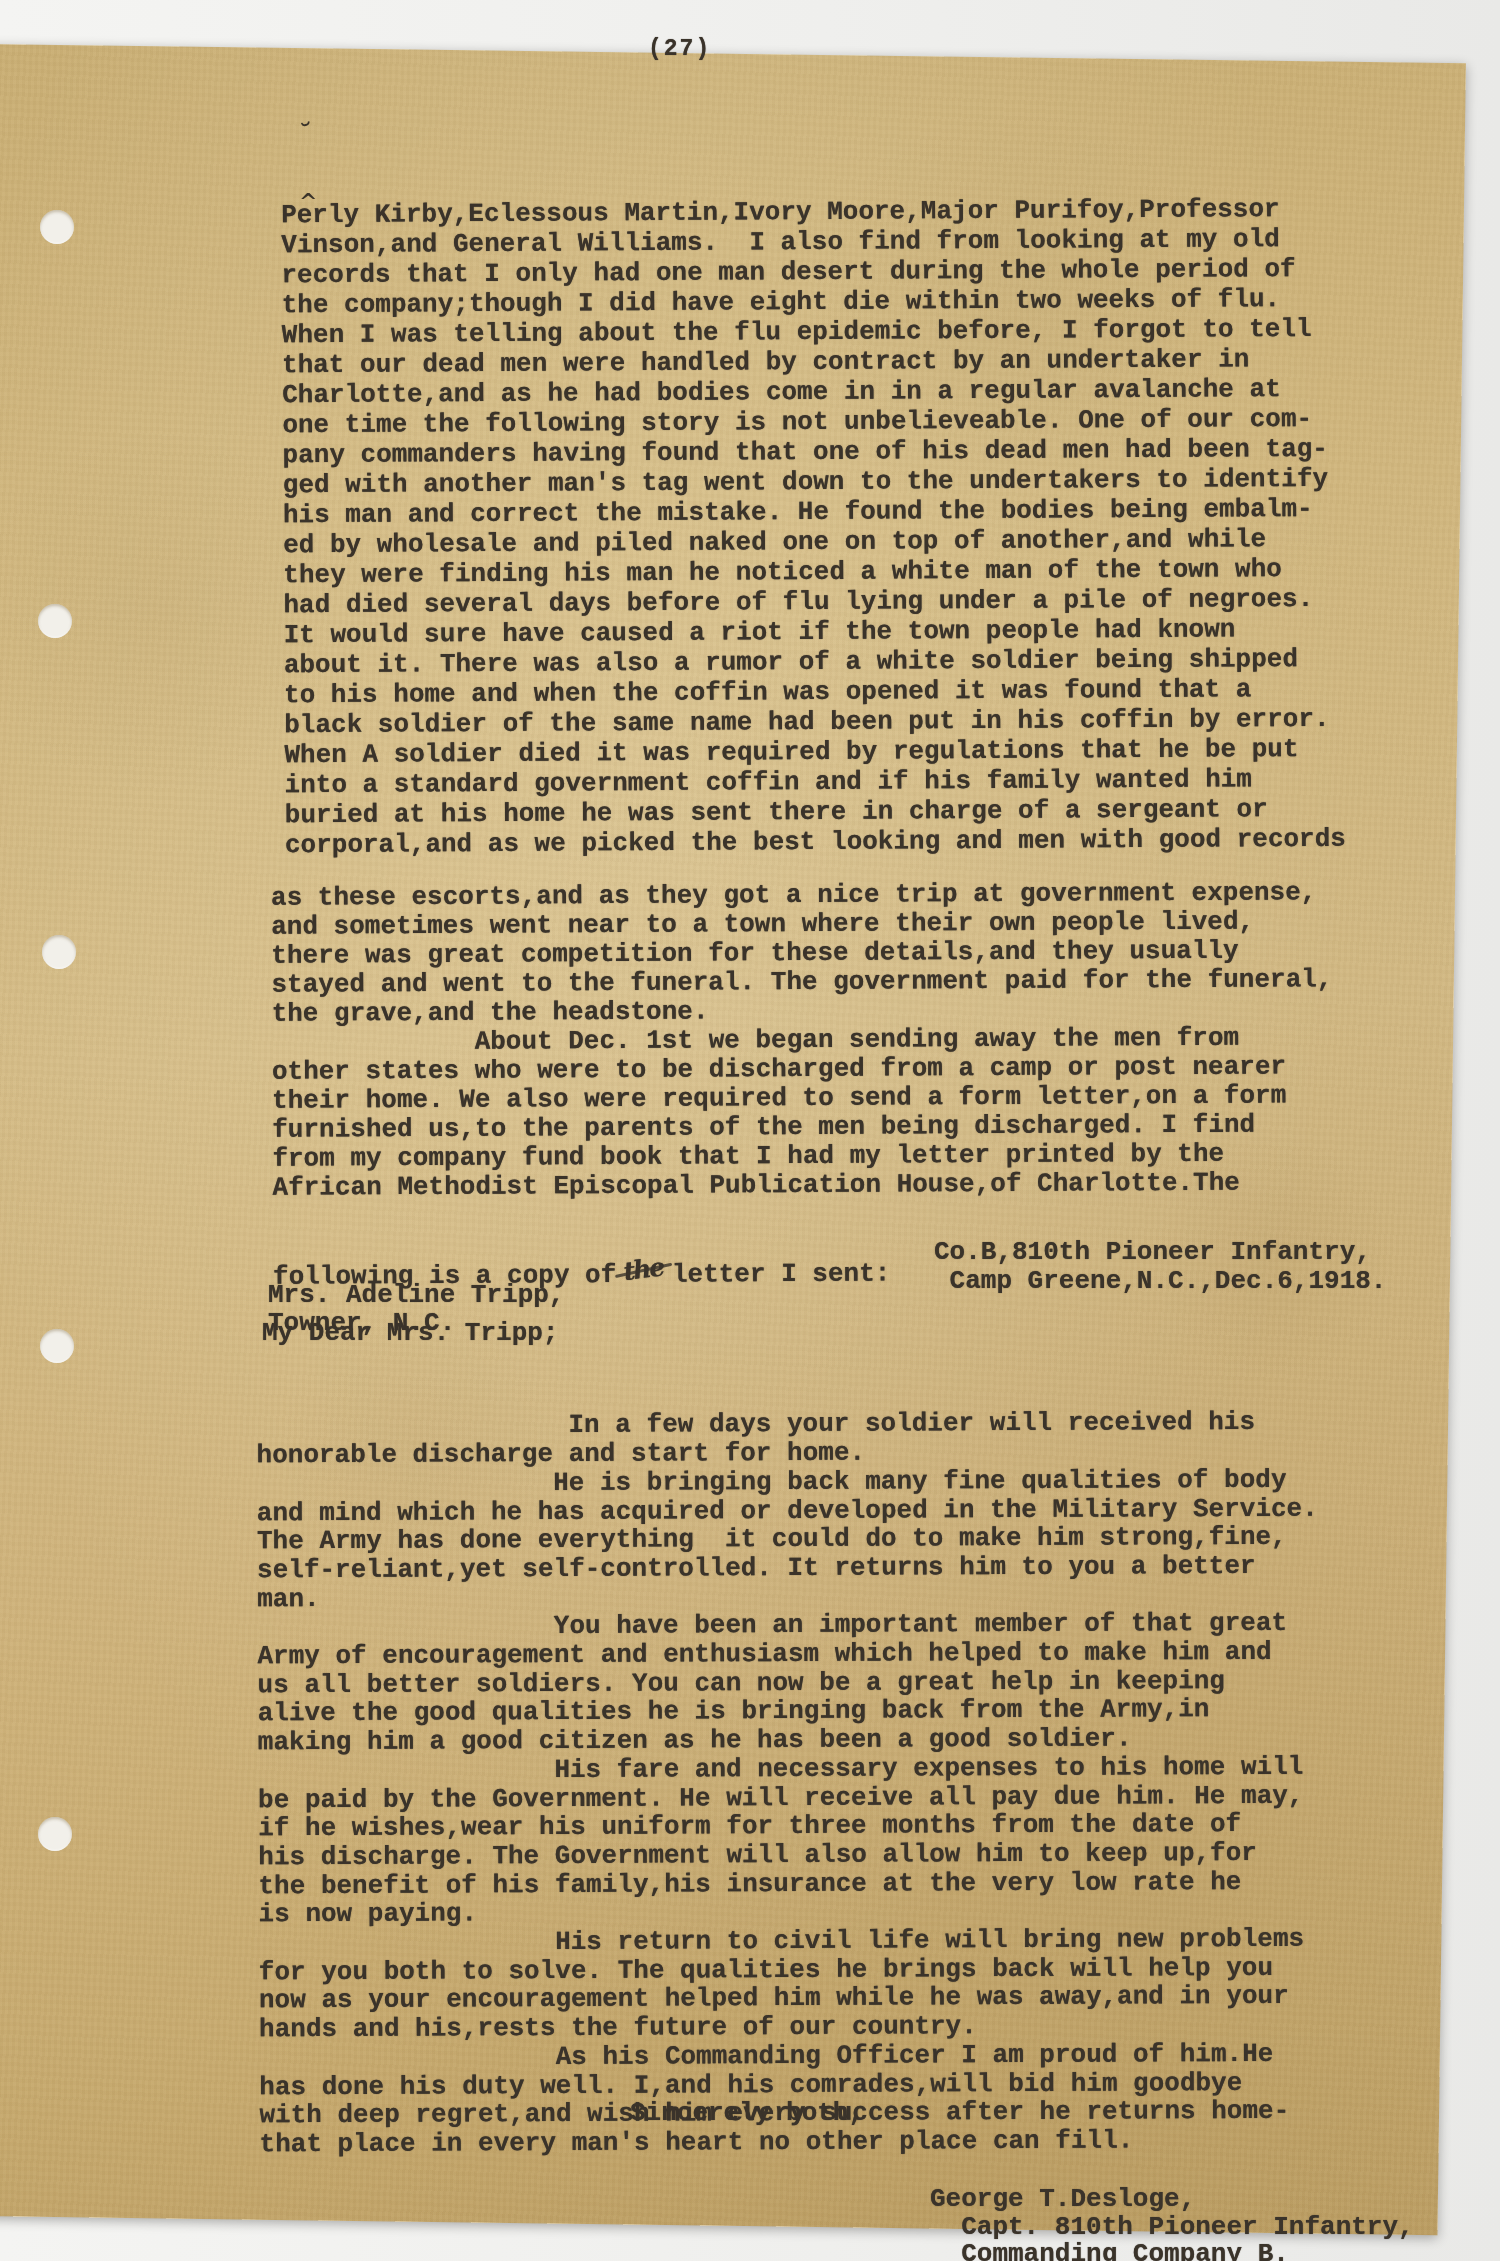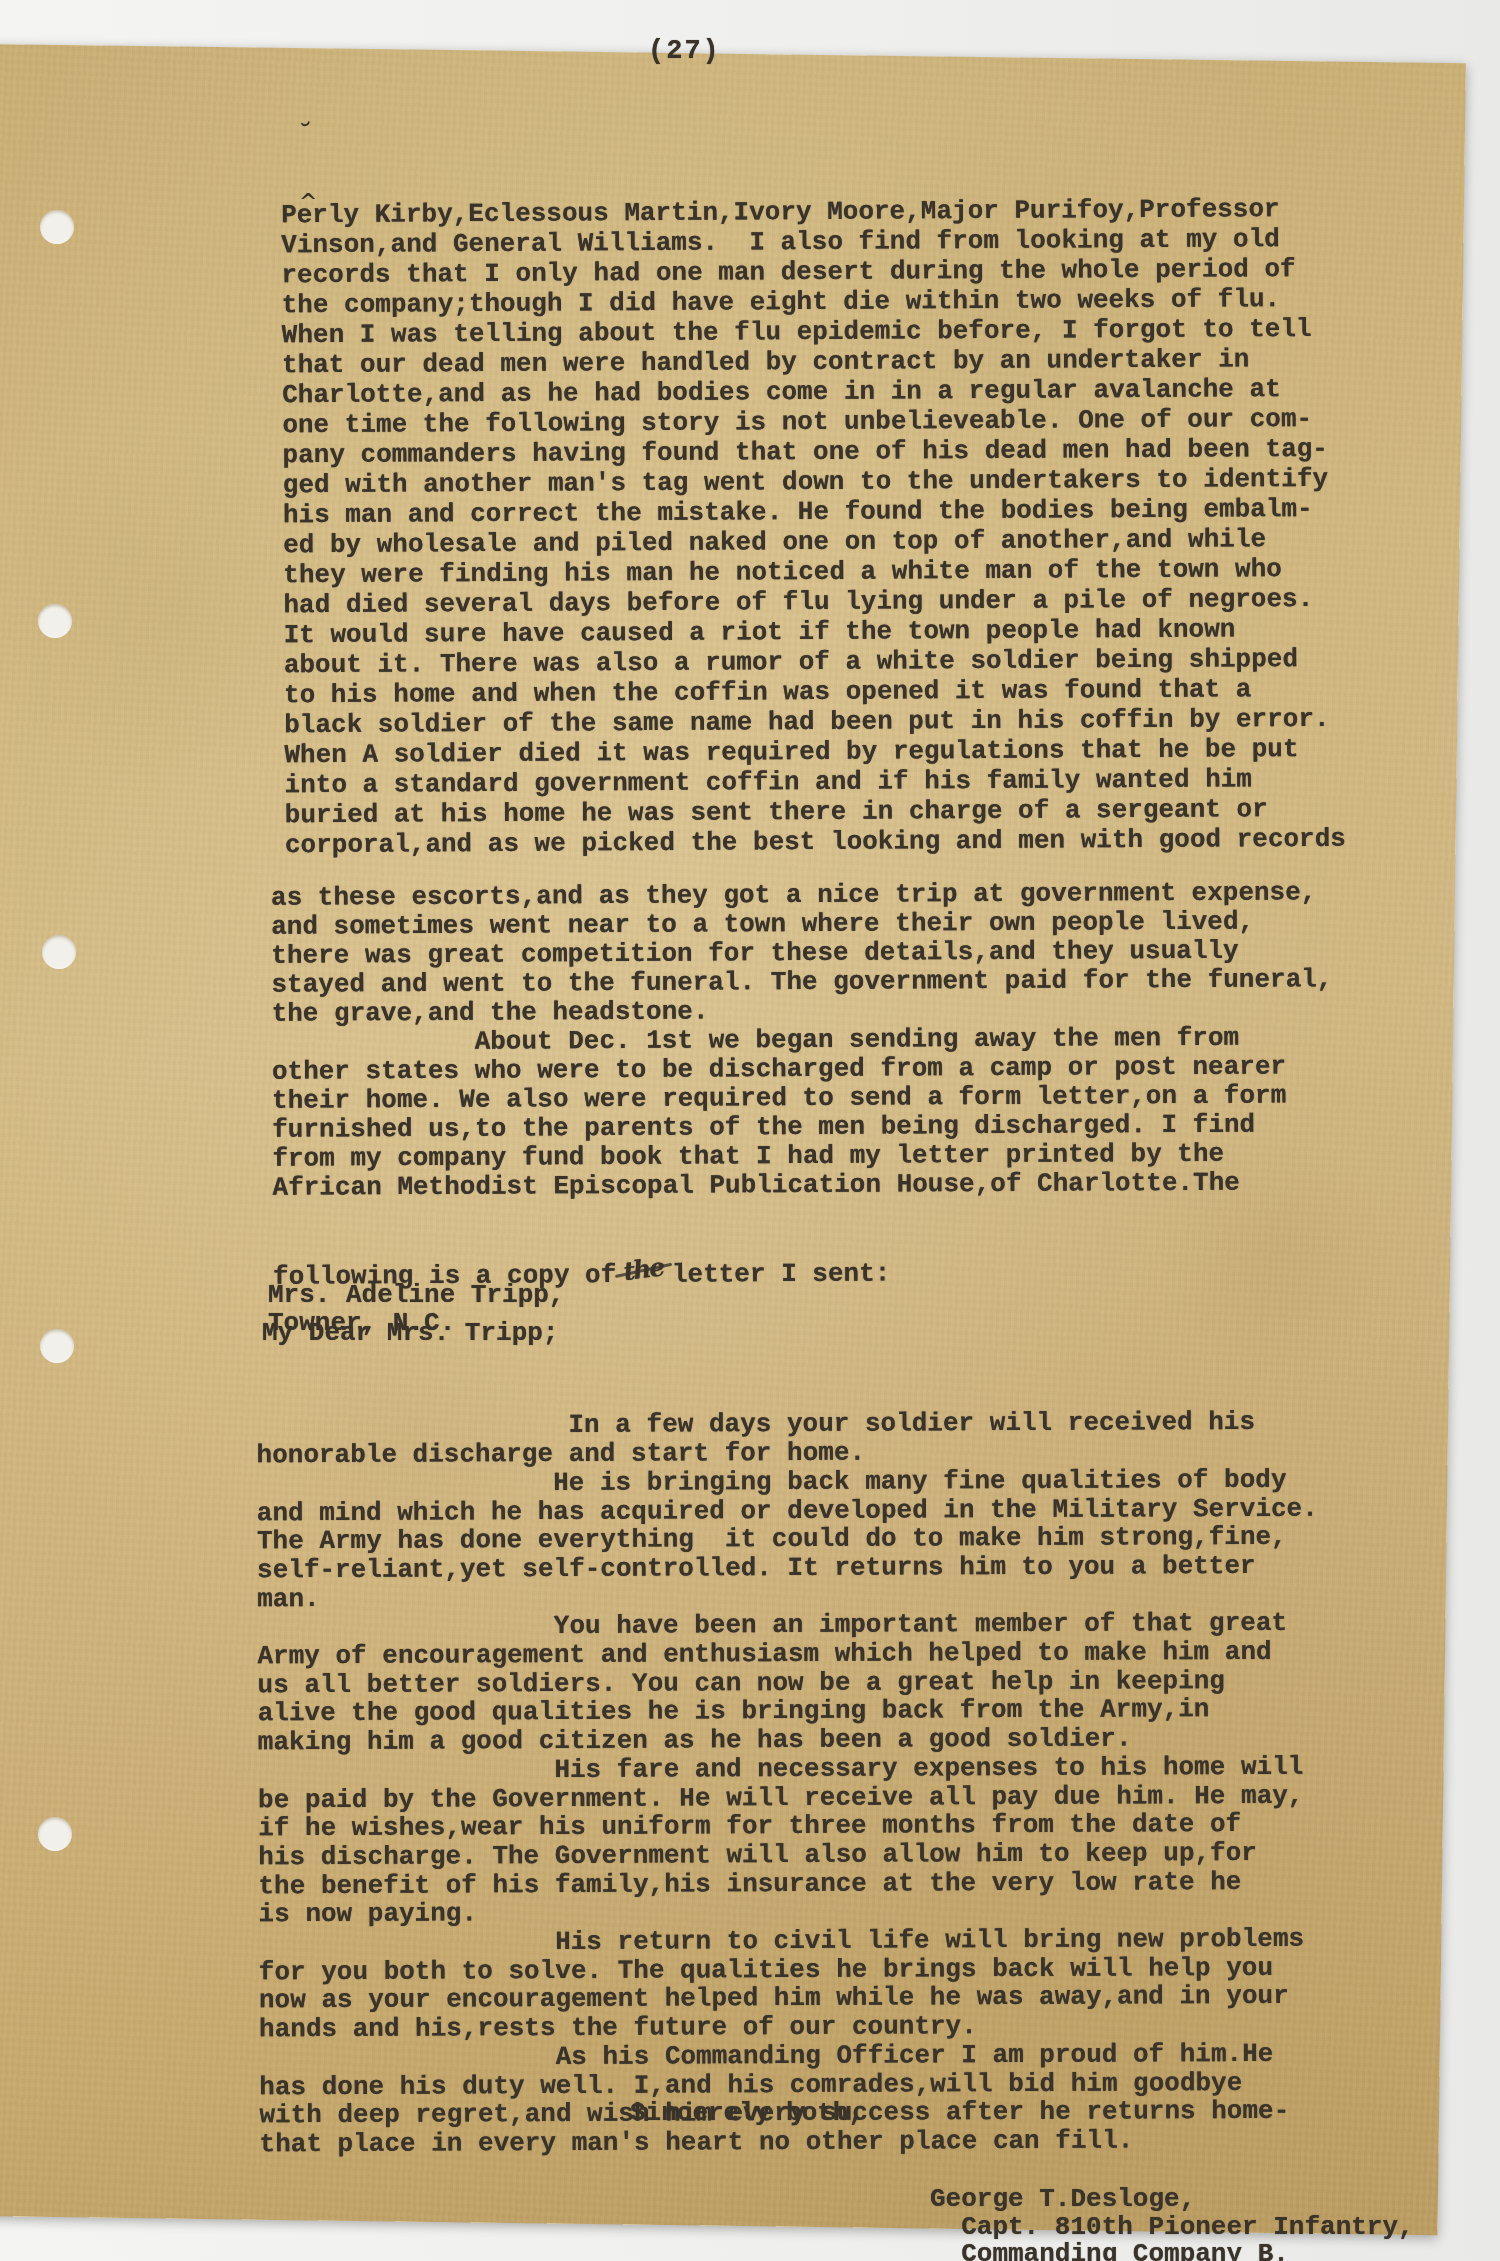--- a/index.html
+++ b/index.html
@@ -35,21 +35,21 @@
     background:#f2f0ea;
     box-shadow: inset 0 2px 3px rgba(120,100,60,0.35), inset 0 -1px 2px rgba(255,255,255,0.65);
   }
   .typed {
     position:absolute;
     font-family:"Liberation Mono","DejaVu Sans Mono",monospace;
     font-weight:700; font-size:26px; color:#3a332a;
     white-space:pre; text-shadow:0 0 1px rgba(58,51,42,0.8);
   }
   .typed pre { margin:0; font:inherit; white-space:pre; }
-  .pg       { left:648px; top:36px;  letter-spacing:2px; font-size:27px; }
+  .pg       { left:648px; top:36px;  letter-spacing:2px; font-size:23px; }
   .blockA   { left:283px; top:137px;  line-height:30px;   transform:rotate(-0.35deg); }
   .blockB   { left:272px; top:823px;  line-height:29px;   transform:rotate(-0.30deg); }
   .heading  { left:934px; top:1181px; line-height:28.5px; }
   .recipient{ left:268px; top:1225px; line-height:28px; }
   .salutation{ left:262px; top:1318px;text-align:center; }
   .letterbody{ left:258px; top:1353px; line-height:28.7px; transform:rotate(-0.25deg); }
   .closing  { left:630px; top:2098px; }
   .signature{ left:930px; top:2131px; line-height:27.5px; }
   .copyline { line-height:29px; }
   .scribble {
@@ -117,20 +117,24 @@
 the grave,and the headstone.
              About Dec. 1st we began sending away the men from
 other states who were to be discharged from a camp or post nearer
 their home. We also were required to send a form letter,on a form
 furnished us,to the parents of the men being discharged. I find
 from my company fund book that I had my letter printed by the
 African Methodist Episcopal Publication House,of Charlotte.The</pre>
     <div class="copyline"><span>following is a copy of</span><span class="scribble"><span>the</span><i class="strike"></i></span><span>letter I sent:</span></div>
   </div>
 
+  <div class="typed heading">
+    <pre>Co.B,810th Pioneer Infantry,
+ Camp Greene,N.C.,Dec.6,1918.</pre>
+  </div>
 
   <div class="typed recipient">
     <pre>Mrs. Adeline Tripp,
 Towner, N.C.</pre>
   </div>
 
   <div class="typed salutation">My Dear Mrs. Tripp;</div>
 
   <div class="typed letterbody">
     <pre>                    In a few days your soldier will received his

